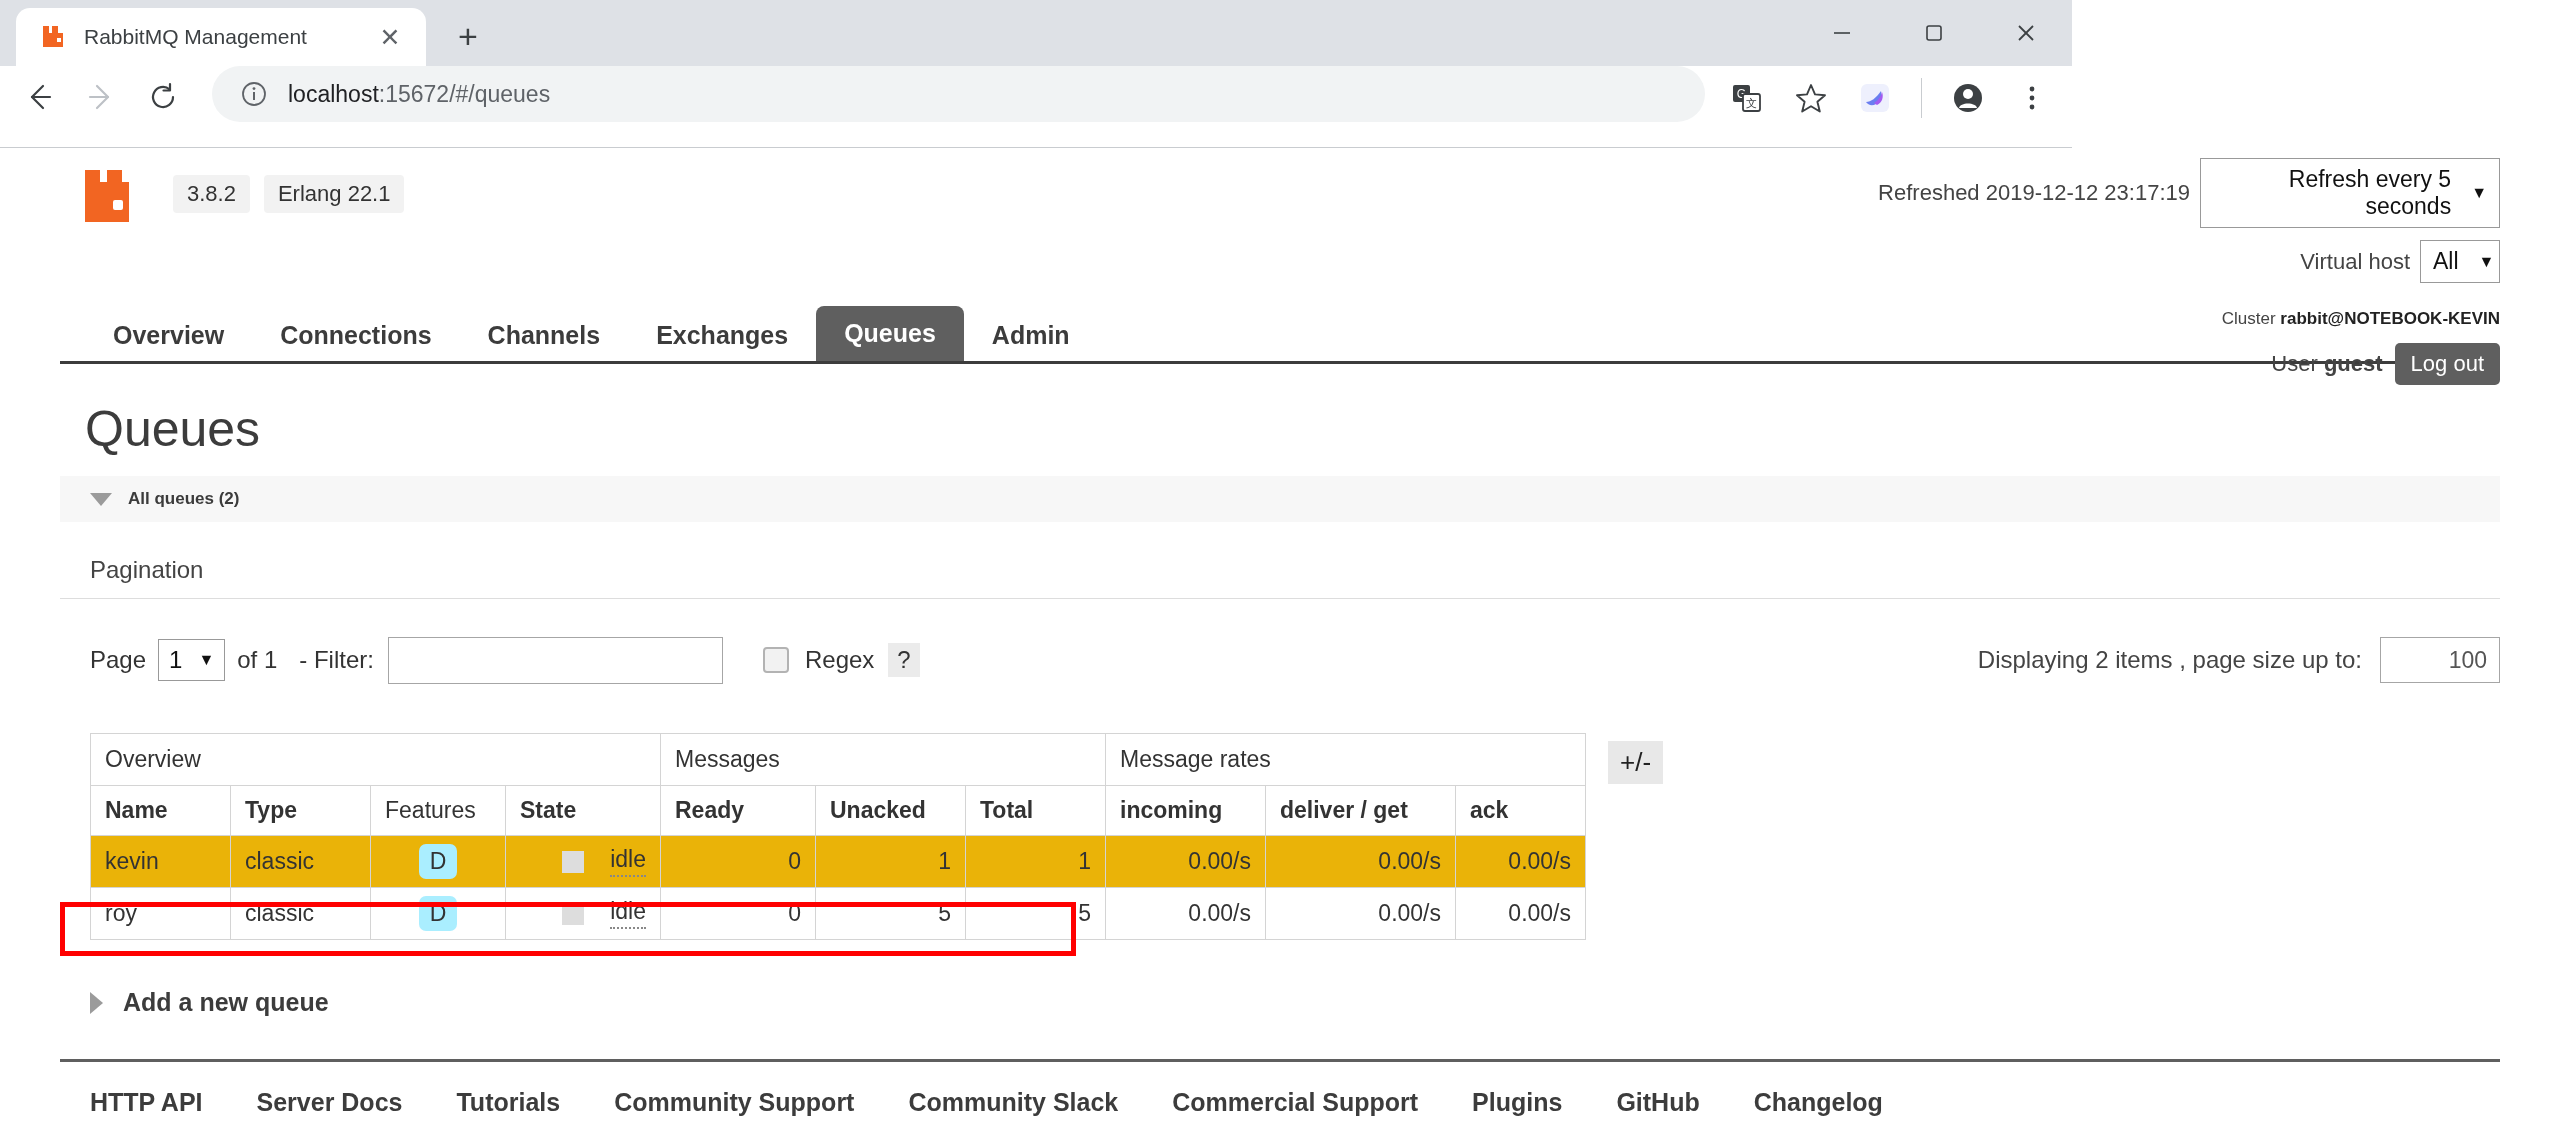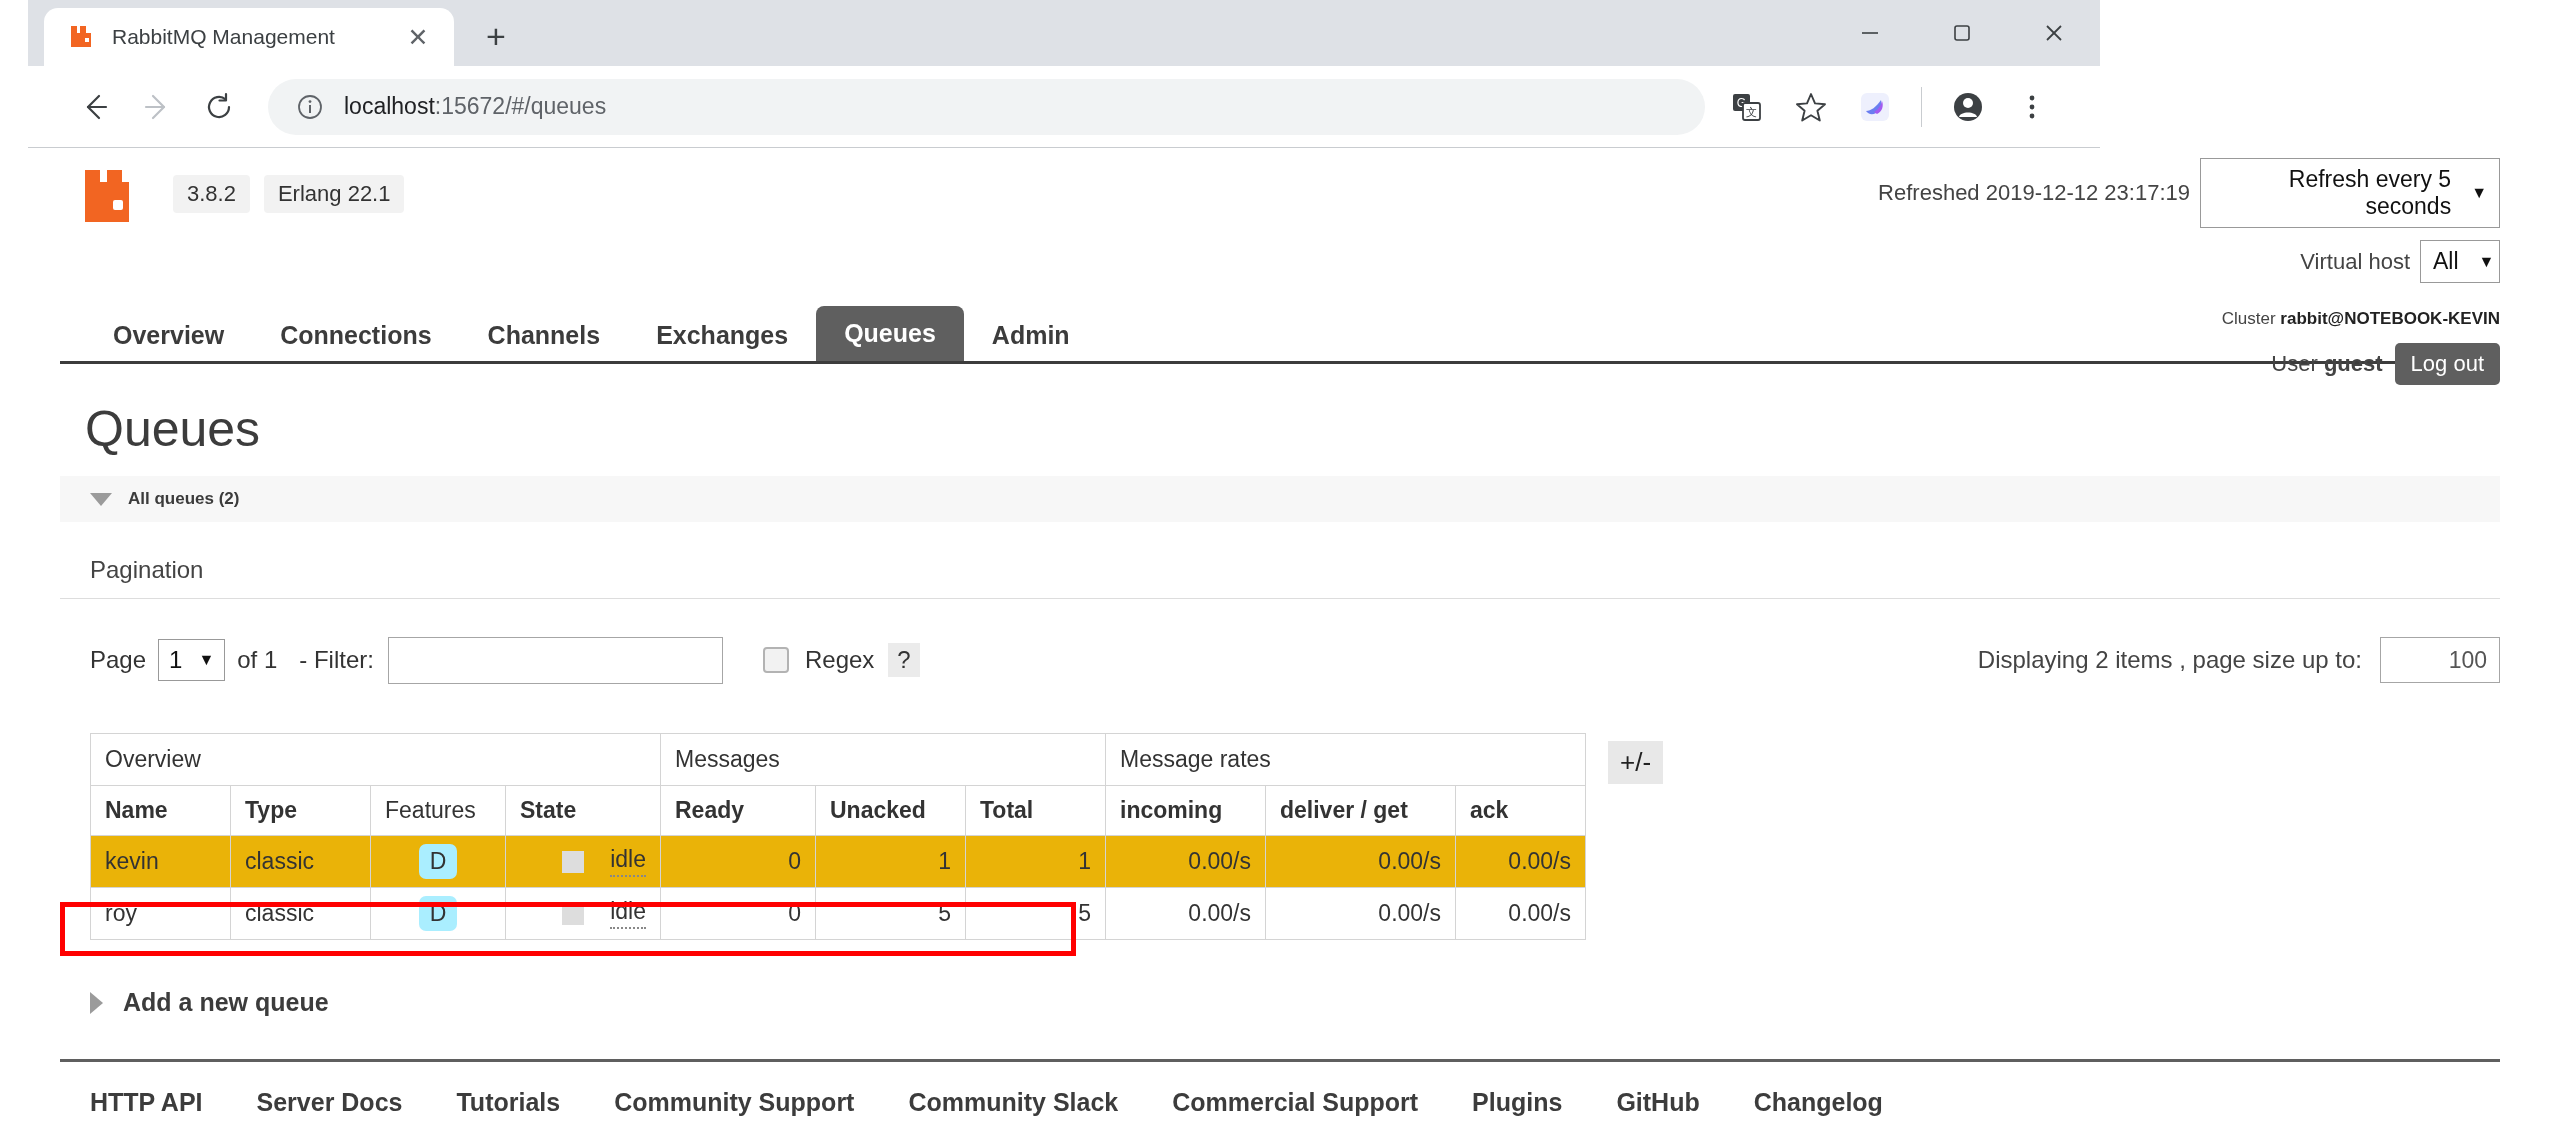--- a/index.html
+++ b/index.html
@@ -5,21 +5,21 @@
   * { box-sizing: border-box; }
   html, body {
     margin: 0; padding: 0;
     width: 2560px; height: 1128px;
     background: #ffffff;
     font-family: "Liberation Sans", sans-serif;
     overflow: hidden;
   }
 
   
-  .browser-chrome { width: 2072px; background: #dee1e6; margin-left: 28px; }
+  .browser-chrome { width: 2072px; background: #dee1e6; }
   .tabstrip {
     height: 66px; display: flex; align-items: flex-end;
     padding-left: 16px; position: relative;
   }
   .tab {
     height: 58px; width: 410px;
     background: #ffffff;
     border-radius: 14px 14px 0 0;
     display: flex; align-items: center;
     padding: 0 18px 0 24px;
@@ -47,21 +47,21 @@
     position: absolute; right: 0; top: 0; height: 66px;
     display: flex; align-items: center;
   }
   .winbtn {
     width: 92px; height: 66px; display: flex;
     align-items: center; justify-content: center; color: #3c4043;
   }
 
   .toolbar {
     height: 82px; background: #ffffff;
-    display: flex; align-items: center; padding: 0 36px;
+    display: flex; align-items: flex-start; padding: 0 8px;
     border-bottom: 1px solid #c9ccd0;
   }
   .navbtn {
     width: 62px; height: 62px; flex: 0 0 62px;
     display: flex; align-items: center; justify-content: center;
     color: #5f6368;
   }
   .navbtn.disabled { color: #bdc1c6; }
   .omnibox {
     flex: 1 1 auto; height: 56px; background: #f1f3f4;

